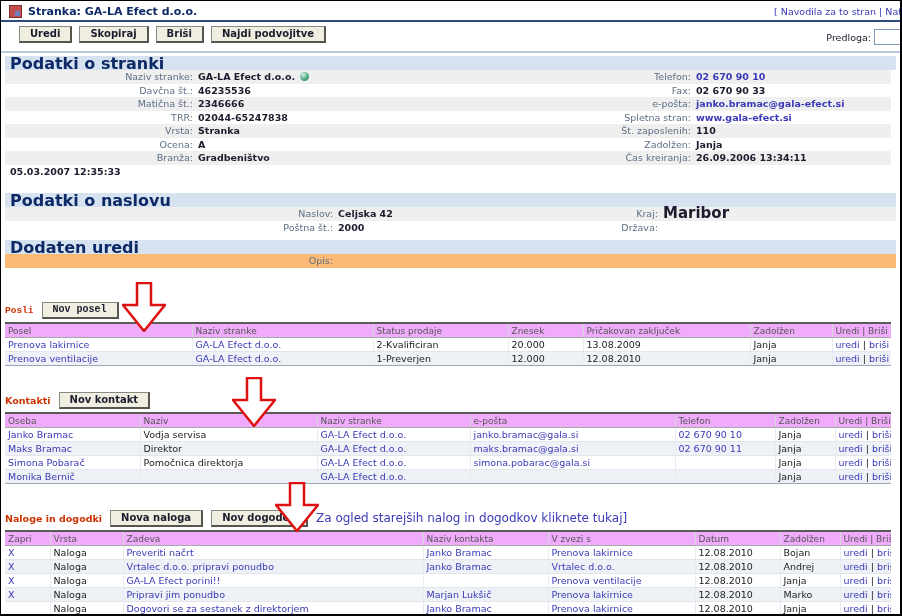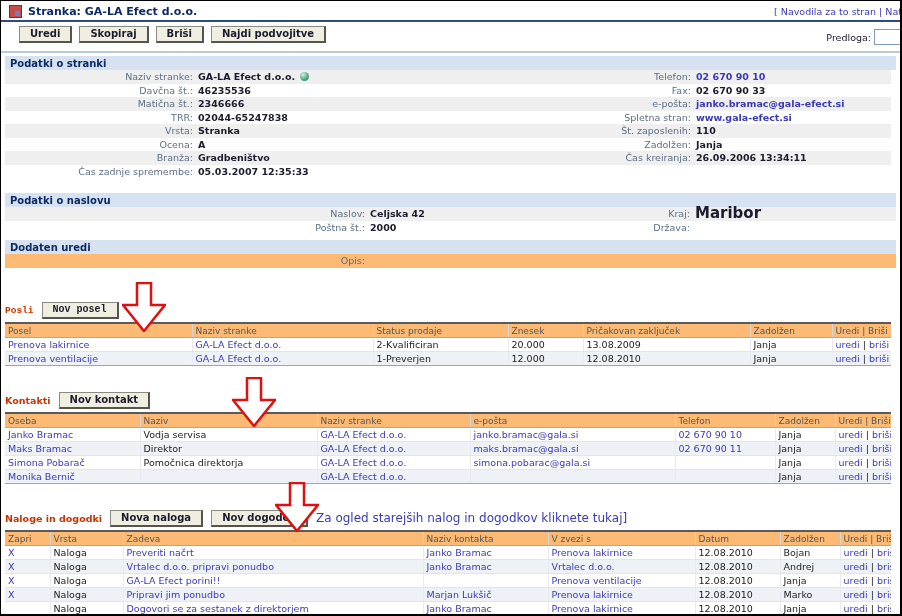--- a/index.html
+++ b/index.html
@@ -20,57 +20,57 @@
   .toolbar{height:24px;display:flex;align-items:flex-start;gap:7px;padding:4px 4px 0 18px;}
   .btn{font-family:inherit;font-size:10px;font-weight:bold;color:#1b1b2e;background:#f0ede1;
        border:1px solid #8a8a82;border-right:2px solid #55554e;border-bottom:2px solid #55554e;
        padding:1px 10px 2px;white-space:nowrap;cursor:default;}
   .predloga-wrap{margin-left:auto;margin-right:-14px;display:flex;align-items:center;gap:3px;
                  font-size:9.5px;color:#223;margin-top:3px;}
   .predloga-input{width:34px;height:14px;border:1px solid #7f9db9;background:#fff;display:inline-block;}
 
   
   .sectionbar{margin:3px 4px 0;background:#d6e2f0;color:#0d2a66;font-weight:bold;
-              font-size:10px;padding:2px 5px 1px;height:11px;line-height:11px;}
+              font-size:16px;padding:2px 5px 1px;height:11px;line-height:11px;}
 
   
   .details{display:flex;margin:0 4px;}
   .dcol{flex:0 0 auto;}
   .dcol.left{width:448px;}
   .dcol.right{width:438px;}
   .drow{display:flex;align-items:center;height:13.5px;line-height:13.5px;}
   .dcol .drow:nth-of-type(odd){background:#efefef;}
   .dlabel{color:#5d6f85;text-align:right;font-size:9.5px;white-space:nowrap;}
   .dcol.left .dlabel{width:188px;}
   .dcol.right .dlabel{width:238px;}
   .dvalue{font-weight:bold;margin-left:5px;color:#1c1c2e;font-size:9.5px;white-space:nowrap;}
   .linkval{color:#3a3ab8;}
   .globe-icon{width:9px;height:9px;border-radius:50%;margin-left:5px;display:inline-block;
               background:radial-gradient(circle at 35% 30%,#d8efe7,#49a37b 60%,#2a7a5a);}
 
   
   .addr{margin:0 4px;}
-  .addr .arow{display:flex;align-items:center;height:13.5px;line-height:13.5px;padding-left:32px;}
+  .addr .arow{display:flex;align-items:center;height:13.5px;line-height:13.5px;}
   .addr .arow:nth-of-type(odd){background:#efefef;}
   .al1{width:328px;text-align:right;color:#5d6f85;font-size:9.5px;}
   .av1{width:115px;margin-left:5px;font-weight:bold;color:#1c1c2e;font-size:9.5px;}
   .al2{width:205px;text-align:right;color:#5d6f85;font-size:9.5px;}
   .av2{margin-left:5px;font-weight:bold;color:#1c1c2e;font-size:15px;}
 
   
   .list-head{display:flex;align-items:center;gap:8px;margin:0 4px;height:17px;}
   .list-head.deals{margin-top:34px;font-family:Liberation Mono, monospace;}
   .list-head.contacts{margin-top:26px;}
   .list-head.tasks{margin-top:26px;}
   .red-label{color:#cc3300;font-weight:bold;font-size:9.5px;white-space:nowrap;}
   .link-more{color:#3a3ab8;font-size:12px;white-space:nowrap;}
 
   
   .grid{width:886px;margin:3px 4px 0;border-collapse:collapse;table-layout:fixed;}
-  .grid thead tr{background:#fdba74;}
+  .grid thead tr{background:#f0abfc;}
   .grid th{font-weight:normal;color:#555;font-size:9px;text-align:left;padding:2px 3px 1px;height:10px;
            border-top:2px solid #5a5a5a;border-bottom:1px solid #a8a8a8;border-right:1px solid #d6d6d6;
            white-space:nowrap;overflow:hidden;}
   .grid th:last-child{border-right:none;}
   .grid td{padding:1px 3px;height:10.5px;font-size:9.5px;color:#222;white-space:nowrap;overflow:hidden;
            border-bottom:1px solid #e2e6ec;border-right:1px solid #e8ecf2;}
   .grid td:last-child{border-right:none;}
   .grid tbody tr:nth-child(even){background:#eef1f5;}
   .grid tbody tr:last-child td{border-bottom:1px solid #9aa7b8;}
   .lnk{color:#3a3ab8;cursor:pointer;}
@@ -147,21 +147,20 @@
 
         </div>
 
         <div class="drow">
           <span class="dlabel">Branža:</span>
           <span class="dvalue">Gradbeništvo</span>
 
         </div>
 
         <div class="drow">
-          <span class="dlabel">Čas zadnje spremembe:</span>
           <span class="dvalue">05.03.2007 12:35:33</span>
 
         </div>
       </div>
     <div class="dcol right">
 
         <div class="drow">
           <span class="dlabel">Telefon:</span>
           <span class="dvalue linkval">02 670 90 10</span>
         </div>

